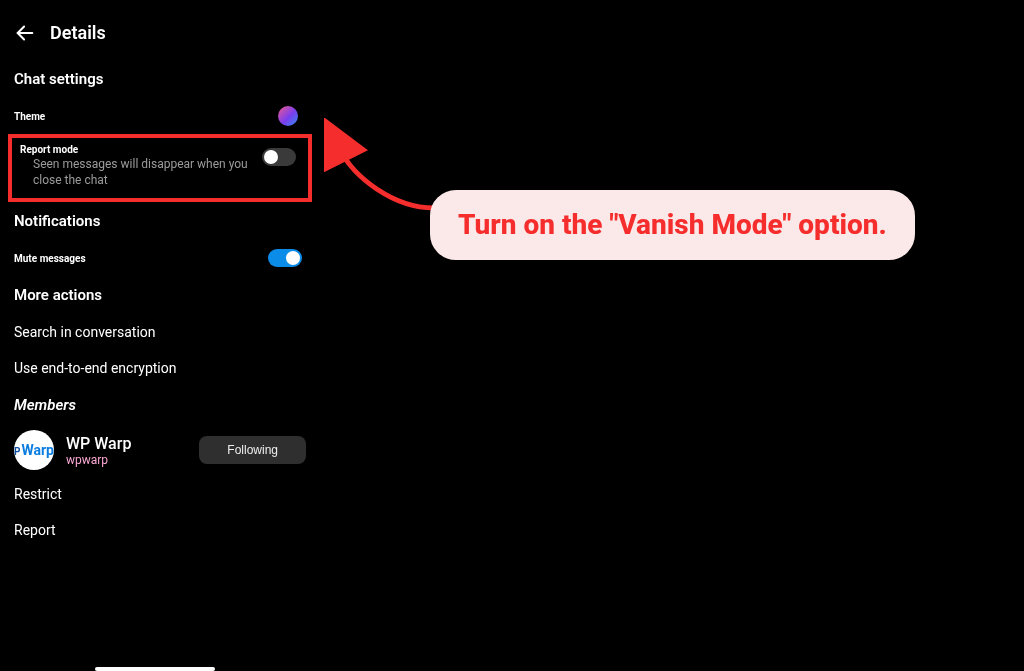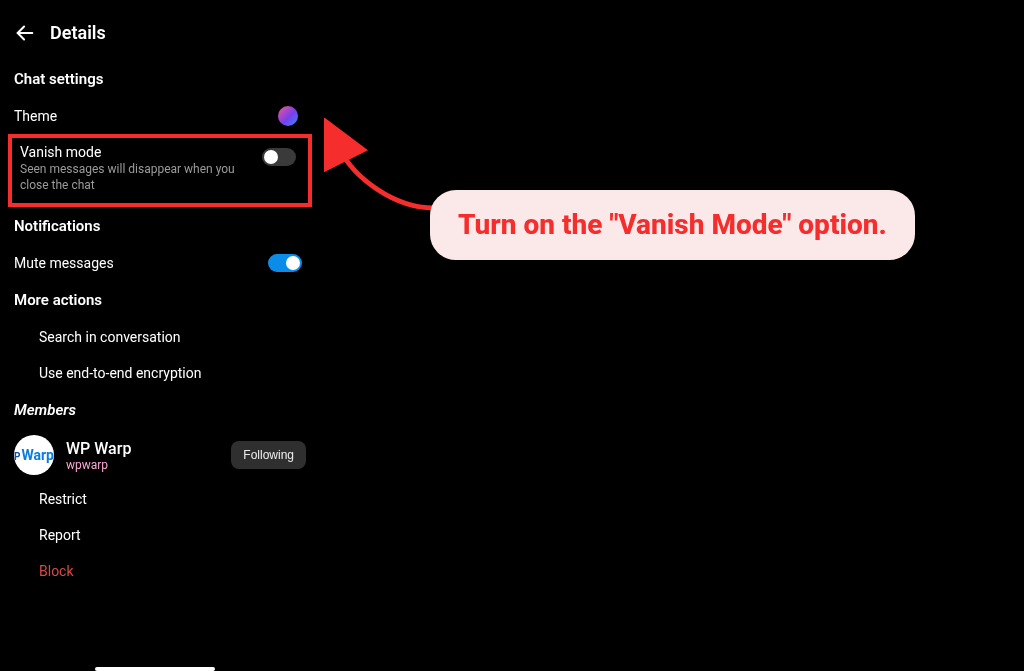--- a/index.html
+++ b/index.html
@@ -26,22 +26,22 @@
     .back-arrow { width: 22px; height: 22px; display:flex; align-items:center; justify-content:center; cursor:pointer; }
     .header-title { font-size: 18px; font-weight: 600; }
     .section-title { font-size: 15px; font-weight: 600; margin: 6px 0 10px; }
     .row {
       display: flex;
       align-items: center;
       justify-content: space-between;
       padding: 8px 0;
       min-height: 36px;
     }
-    .row-text { font-size: 14px; font-weight: 400; }
-    .subtext { font-size: 12px; color: #9b9b9b; margin-top: 2px; line-height: 1.3; max-width: 230px; }
+    .row-text { font-size: 10px; font-weight: 700; }
+    .subtext { font-size: 12px; color: #9b9b9b; margin-top: 2px; line-height: 1.3; max-width: 230px; margin-left: 13px; }
     .theme-circle {
       width: 20px; height: 20px; border-radius: 50%;
       background: linear-gradient(135deg, #f05a8d 0%, #7a3ef0 55%, #2e8df0 100%);
       margin-right: 8px;
     }
     .toggle {
       width: 34px; height: 18px; border-radius: 9px; position: relative;
       cursor: pointer; margin-right: 4px;
     }
     .toggle .knob {
@@ -70,24 +70,24 @@
       display:flex; align-items:center; justify-content:flex-end; overflow:hidden;
       font-size: 9px; font-weight:700; color:#114fa0;
     }
     .avatar .wp { color:#114fa0; font-size:10px; }
     .avatar .warp { color:#0b7de0; font-size:14px; }
     .avatar-inner { display:flex; align-items:baseline; gap:1px;}
     .member-text .name { font-size:16px; font-weight:500; }
     .member-text .handle { font-size:12px; color:#f9a8d4; }
     .follow-btn {
       background:#2f2f2f; color:#eee; border:none; border-radius:8px;
-      font-size:12px; padding:7px 12px; cursor:pointer; margin-left:auto;
+      font-size:12px; padding:7px 28px; cursor:pointer; margin-left:auto;
     }
     .danger { color:#d64a4a; }
-    .row-link { font-size:14px; padding:10px 0; cursor:pointer;margin-left:25px; }
+    .row-link { font-size:14px; padding:10px 0; cursor:pointer; }
     .home-indicator {
       position:absolute; bottom:0; left:95px; width:120px; height:4px;
       background:#fff; border-radius:2px;
     }
     
     .callout {
       position:absolute; left:430px; top:190px;
       background:#fbe8e8; color:#f62d2d; font-weight:800;
       font-size:28px; line-height:1.2; padding:16px 26px;
       border-radius:26px; max-width:500px; text-align:center;
@@ -115,21 +115,21 @@
   <div class="section-title">Chat settings</div>
 
   <div class="row">
     <span class="row-text">Theme</span>
     <span class="theme-circle"></span>
   </div>
 
   <div class="highlight-box">
     <div class="row">
       <div>
-        <div class="row-text">Vanish mode</div>
+        <div class="row-text">Report mode</div>
         <div class="subtext">Seen messages will disappear when you close the chat</div>
       </div>
       <div class="toggle off">
           <div class="knob"></div>
         </div>
     </div>
   </div>
 
   <div class="section-title notif">Notifications</div>
 
@@ -155,21 +155,20 @@
     </div>
     <div class="member-text">
       <div class="name">WP Warp</div>
       <div class="handle">wpwarp</div>
     </div>
     <button class="follow-btn">Following</button>
   </div>
 
   <div class="row-link">Restrict</div>
   <div class="row-link">Report</div>
-  <div class="row-link danger">Block</div>
 
   <div class="home-indicator"></div>
 </div>
 
 <svg class="arrow-svg" viewBox="0 0 120 100">
   <defs>
     <marker id="ah" markerWidth="10" markerHeight="10" refX="3" refY="5" orient="auto">
       <path d="M0,0 L10,5 L0,10 z" fill="#f62d2d"></path>
     </marker>
   </defs>

